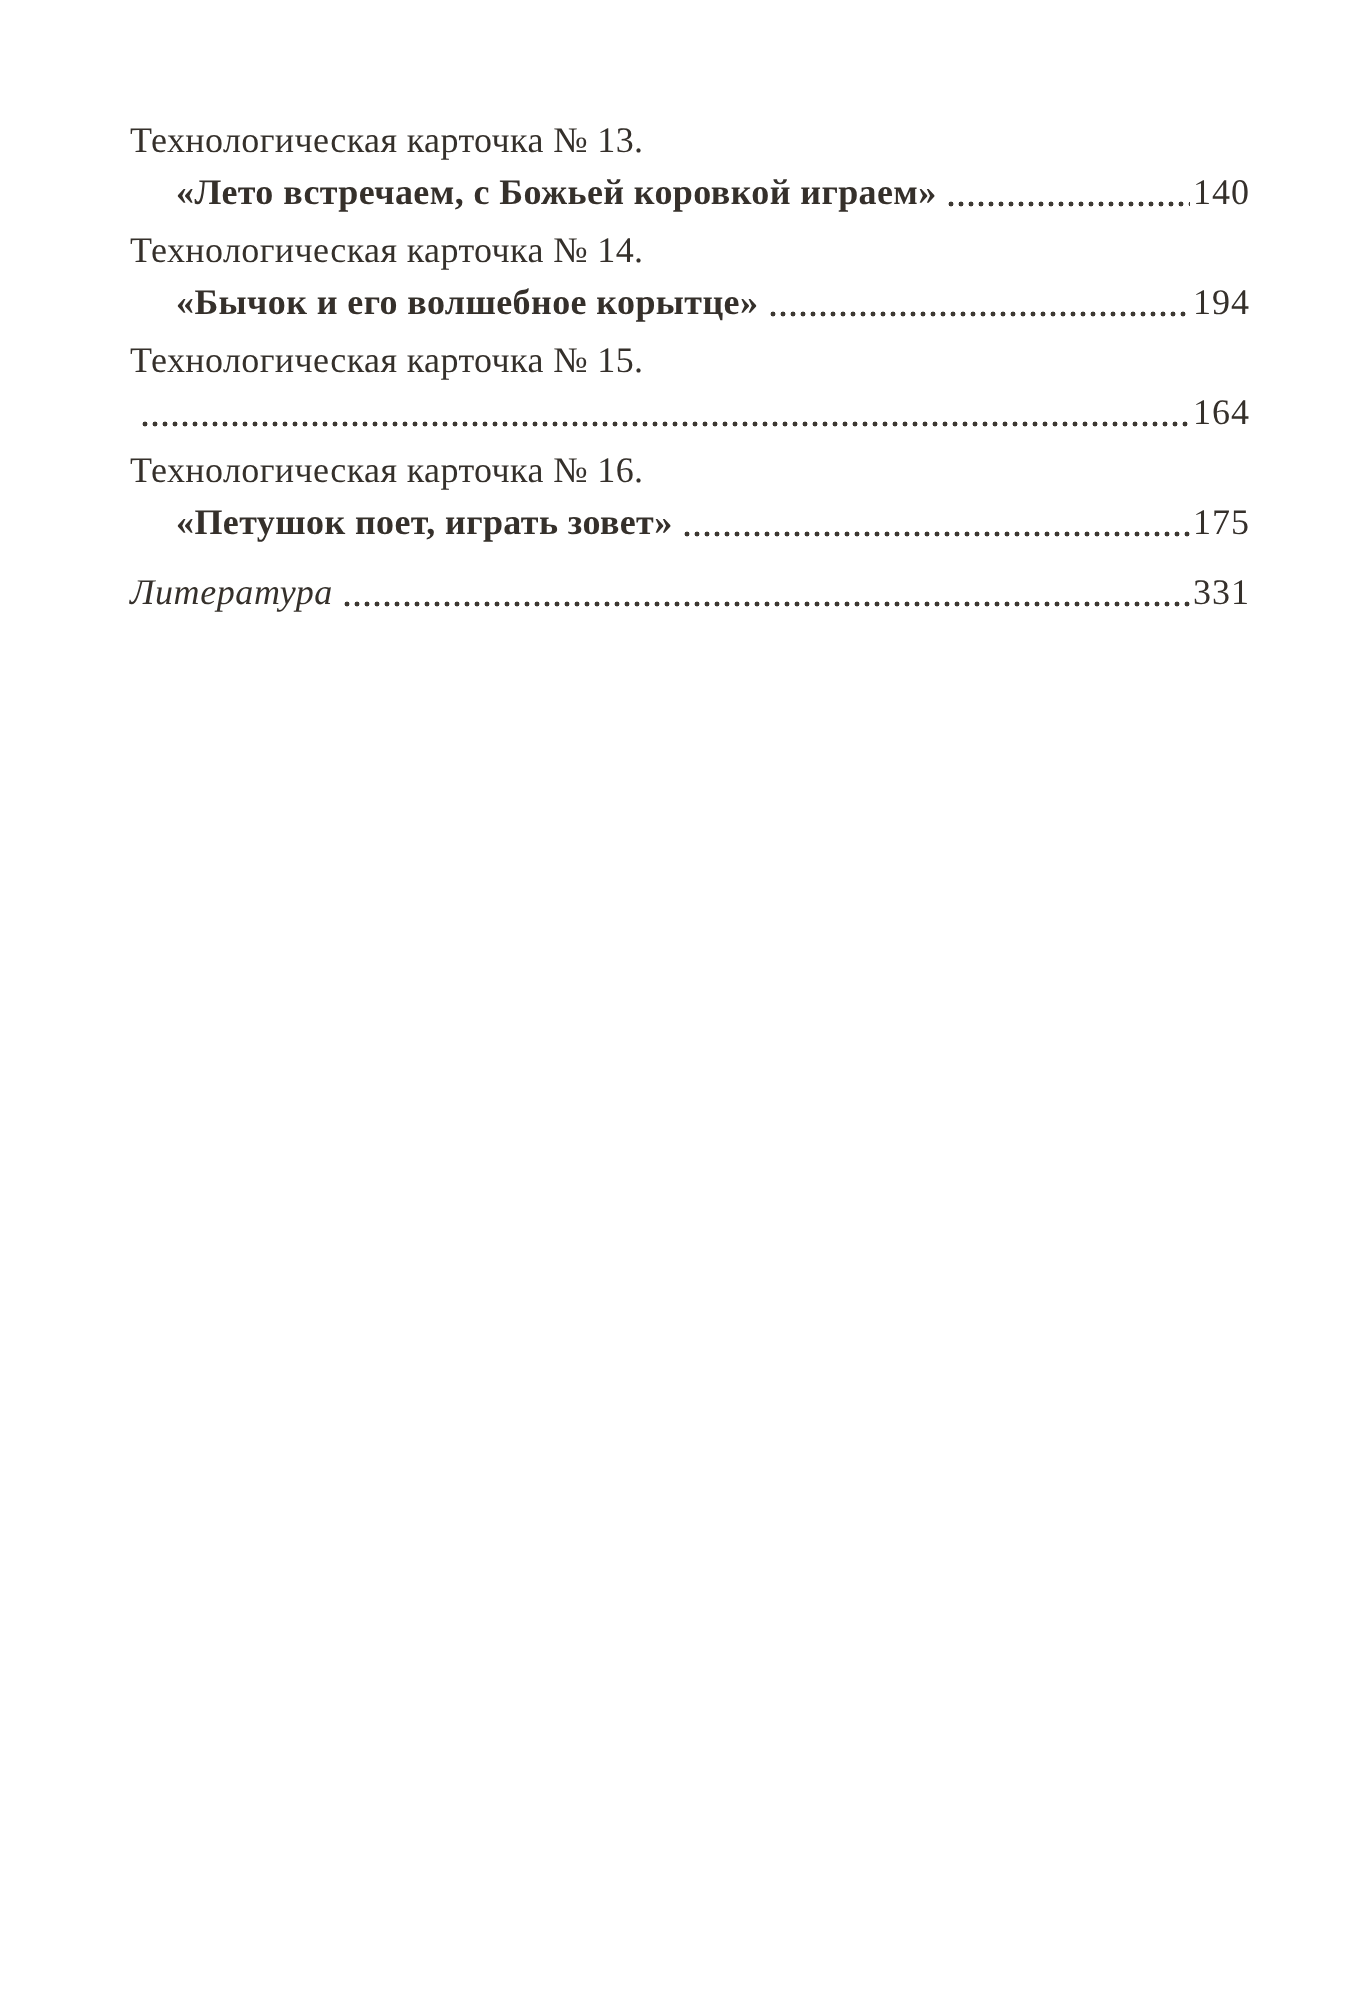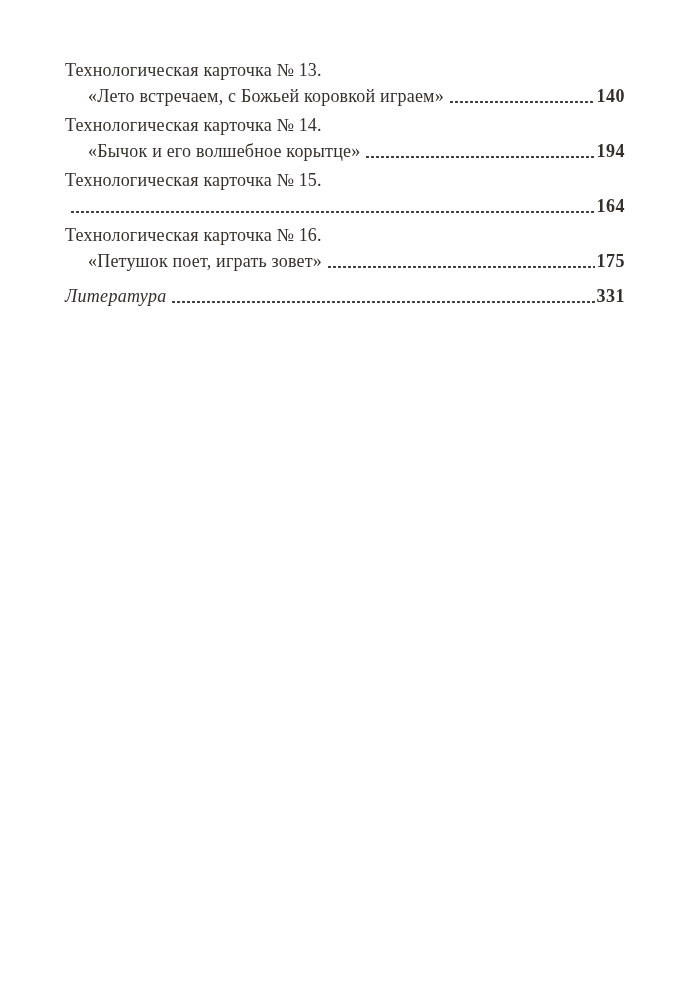--- a/index.html
+++ b/index.html
@@ -29,21 +29,21 @@
     font-weight: normal;
     letter-spacing: 0.2px;
   }
   .entry-row {
     display: flex;
     align-items: baseline;
     font-size: 18px;
     line-height: 26px;
   }
   .entry-row .subtitle {
-    font-weight: normal;
+    font-weight: bold;
     padding-left: 23px;
     white-space: nowrap;
     letter-spacing: 0.2px;
   }
   .footer-row {
     margin-top: 9px;
   }
   .footer-row .lit-label {
     font-style: italic;
     font-weight: normal;
@@ -56,21 +56,21 @@
     align-self: flex-end;
     height: 26px;
     margin-left: 5px;
     margin-right: 2px;
     background-image: radial-gradient(circle, #3d3833 1.1px, rgba(0,0,0,0) 1.35px);
     background-size: 5px 6px;
     background-repeat: repeat-x;
     background-position: left calc(100% - 4px);
   }
   .page-num {
-    font-weight: bold;
+    font-weight: normal;
     white-space: nowrap;
     letter-spacing: 0.5px;
   }
 </style>
 </head>
 <body>
 
 <div class="page">
 
   <div class="entry">

